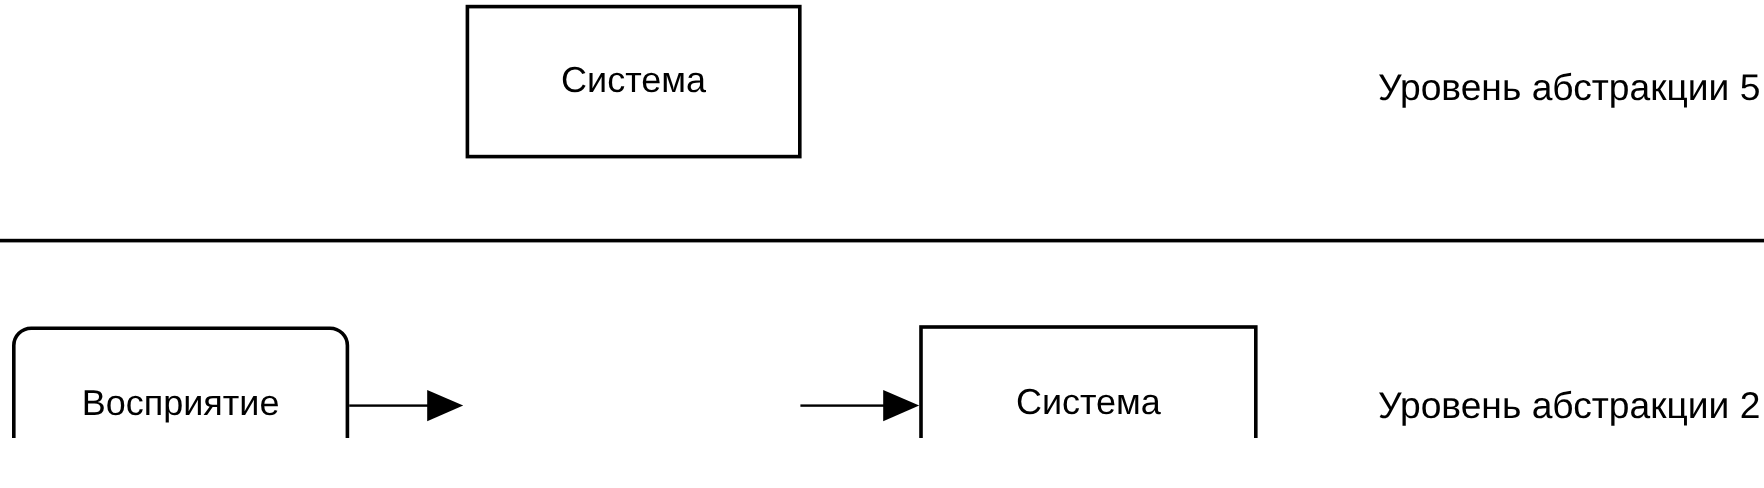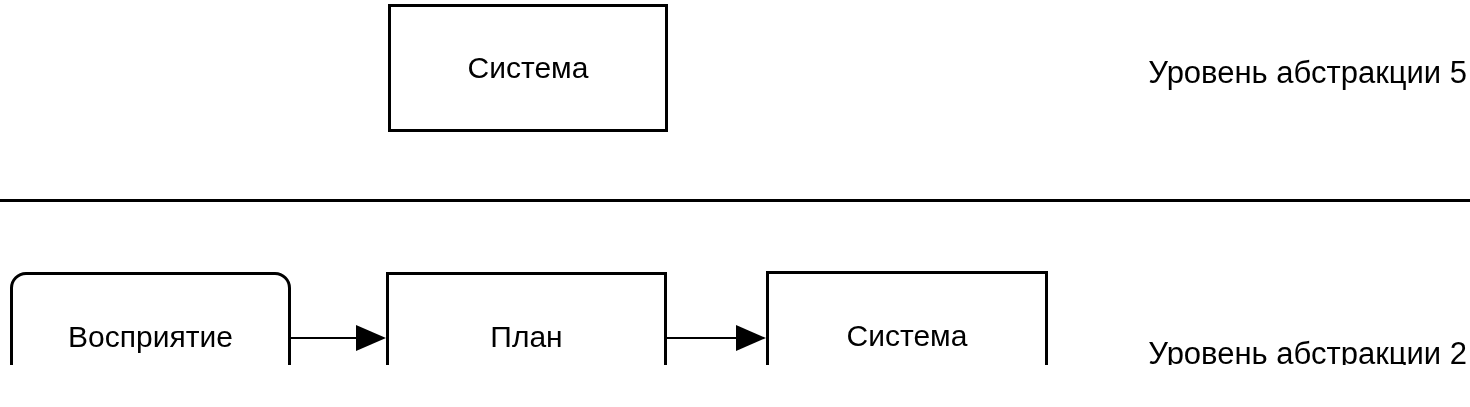--- a/index.html
+++ b/index.html
@@ -39,21 +39,21 @@
   .level-label {
     position: absolute;
     right: 3px;
     color: var(--text);
     font-size: 31px;
     line-height: 36px;
     white-space: nowrap;
     text-align: right;
   }
   .level-label-1 { top: 55px; }
-  .level-label-2 { top: 336px; }
+  .level-label-2 { top: 320px; }
 
   .divider {
     position: absolute;
     left: 0;
     right: 0;
     top: 199px;
     height: 3px;
     background: var(--stroke);
   }
 
@@ -97,23 +97,20 @@
 
   <div class="node node-perception">
     <span>Восприятие</span>
   </div>
 
   <div class="arrow arrow-1">
     <div class="shaft"></div>
     <div class="head"></div>
   </div>
 
-  <div class="node node-plan">
-    <span>План</span>
-  </div>
 
   <div class="arrow arrow-2">
     <div class="shaft"></div>
     <div class="head"></div>
   </div>
 
   <div class="node node-action">
     <span>Система</span>
   </div>
 

